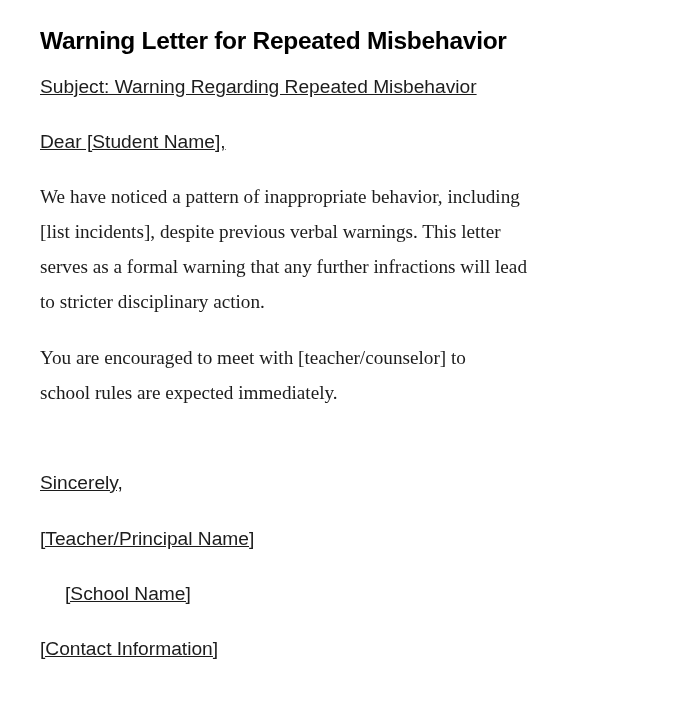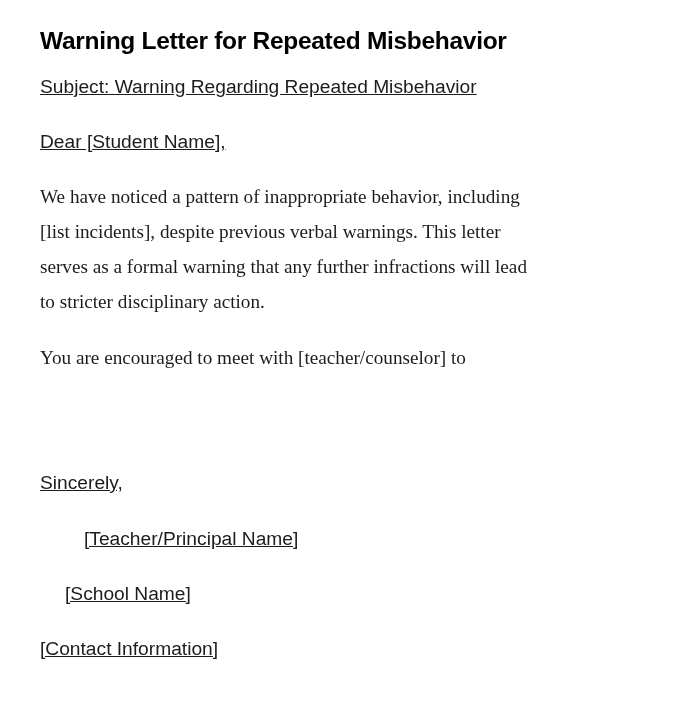--- a/index.html
+++ b/index.html
@@ -57,22 +57,23 @@
 
   <p class="para" style="top:179px;">
     <span class="line">We have noticed a pattern of inappropriate behavior, including</span>
     <span class="line">[list incidents], despite previous verbal warnings. This letter</span>
     <span class="line">serves as a formal warning that any further infractions will lead</span>
     <span class="line">to stricter disciplinary action.</span>
   </p>
 
   <p class="para" style="top:340px;">
     <span class="line">You are encouraged to meet with [teacher/counselor] to</span>
+    <span class="line">school rules are expected immediately.</span>
   </p>
 
   <p class="para nowrap" style="top:465px;">Sincerely,</p>
 
-  <p class="para nowrap" style="top:521px;margin-left:44px;">[Teacher/Principal Name]</p>
+  <p class="para nowrap" style="top:521px;">[Teacher/Principal Name]</p>
 
   <p class="para nowrap" style="top:576px;margin-left:25px;">[School Name]</p>
 
   <p class="para nowrap" style="top:631px;">[Contact Information]</p>
 </div>
 
 </body></html>

